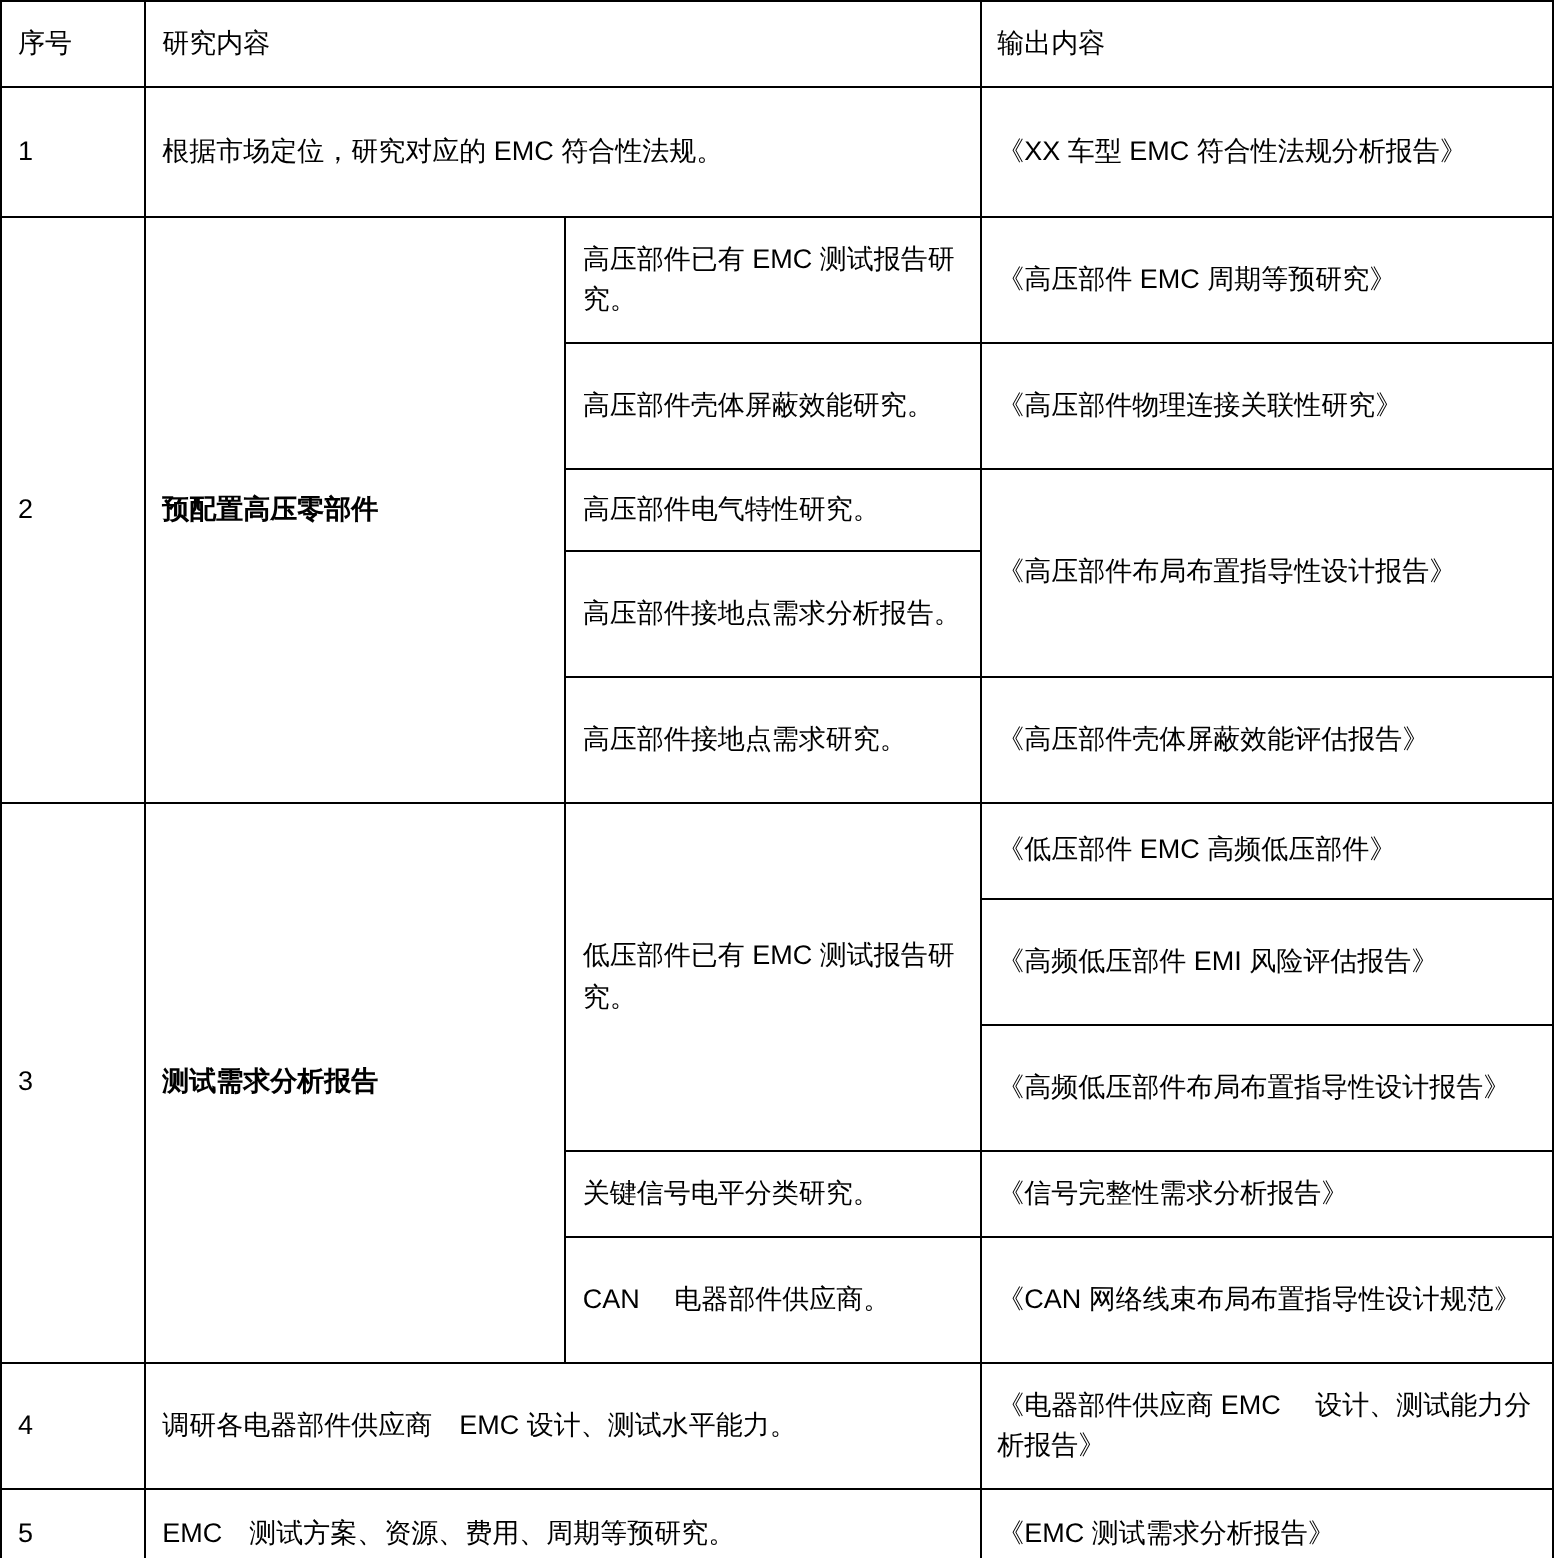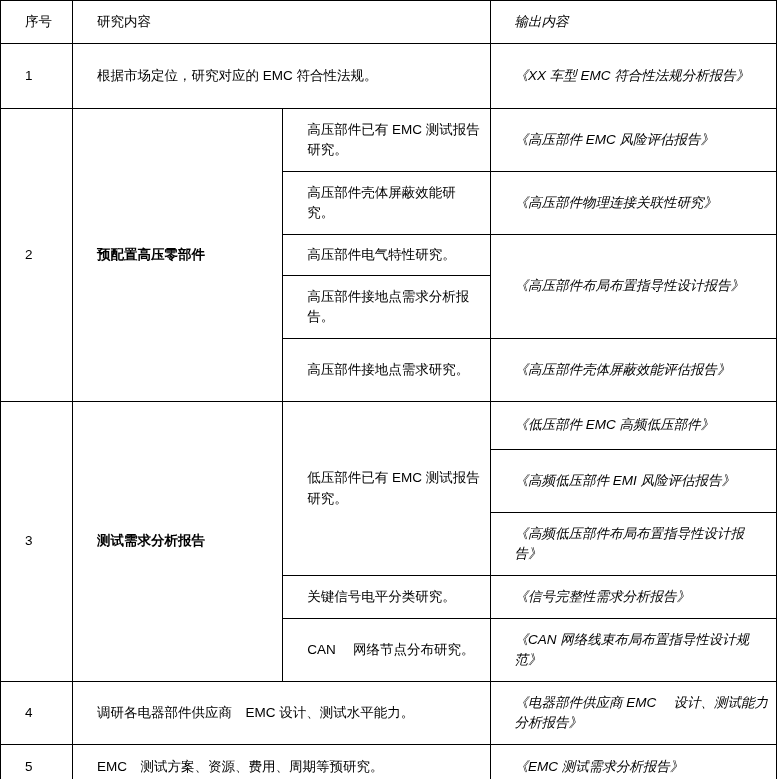--- a/index.html
+++ b/index.html
@@ -15,41 +15,40 @@
     color: #000000;
     overflow: hidden;
   }
   table.doc-table {
     border-collapse: collapse;
     width: 777px;
     table-layout: fixed;
   }
   table.doc-table td {
     border: 1px solid #000000;
-    padding: 6px 7px 6px 24px;
+    padding: 6px 7px 6px 8px;
     vertical-align: middle;
     line-height: 1.5;
     word-break: break-word;
     background: #ffffff;
   }
   td.col-seq {
     width: 72px;
     text-align: left;
     vertical-align: middle;
   }
   td.col-content {
     width: 210px;
     font-weight: bold;
   }
   td.col-sub {
     width: 207px;
   }
   td.col-out {
     width: 283px;
-    font-style: italic;
   }
   td.header-cell {
     vertical-align: middle;
   }
   tr.header-row td {
     height: 30px;
   }
   .cell-mid {
     vertical-align: middle;
   }
@@ -78,21 +77,21 @@
     <tr>
       <td class="col-seq nowrap-seq" rowspan="1">1</td>
       <td colspan="2" style="height:52px">根据市场定位，研究对应的 EMC 符合性法规。</td>
       <td class="col-out">《XX 车型 EMC 符合性法规分析报告》</td>
     </tr>
 
     <tr>
       <td class="col-seq nowrap-seq" rowspan="5">2</td>
       <td class="col-content cell-mid" rowspan="5">预配置高压零部件</td>
       <td class="col-sub" style="height:50px">高压部件已有 EMC 测试报告研究。</td>
-      <td class="col-out">《高压部件 EMC 风险评估报告》</td>
+      <td class="col-out">《高压部件 EMC 周期等预研究》</td>
     </tr>
     <tr>
       <td class="col-sub" style="height:50px">高压部件壳体屏蔽效能研究。</td>
       <td class="col-out">《高压部件物理连接关联性研究》</td>
     </tr>
     <tr>
       <td class="col-sub" style="height:28px">高压部件电气特性研究。</td>
       <td class="col-out" rowspan="2">《高压部件布局布置指导性设计报告》</td>
     </tr>
     <tr>
@@ -113,21 +112,21 @@
       <td class="col-out" style="height:50px">《高频低压部件 EMI 风险评估报告》</td>
     </tr>
     <tr>
       <td class="col-out" style="height:50px">《高频低压部件布局布置指导性设计报告》</td>
     </tr>
     <tr>
       <td class="col-sub" style="height:30px">关键信号电平分类研究。</td>
       <td class="col-out">《信号完整性需求分析报告》</td>
     </tr>
     <tr>
-      <td class="col-sub" style="height:50px">CAN 　网络节点分布研究。</td>
+      <td class="col-sub" style="height:50px">CAN 　电器部件供应商。</td>
       <td class="col-out">《CAN 网络线束布局布置指导性设计规范》</td>
     </tr>
 
     <tr>
       <td class="col-seq nowrap-seq">4</td>
       <td colspan="2" style="height:50px">调研各电器部件供应商　EMC 设计、测试水平能力。</td>
       <td class="col-out">《电器部件供应商 EMC 　设计、测试能力分析报告》</td>
     </tr>
 
     <tr>

